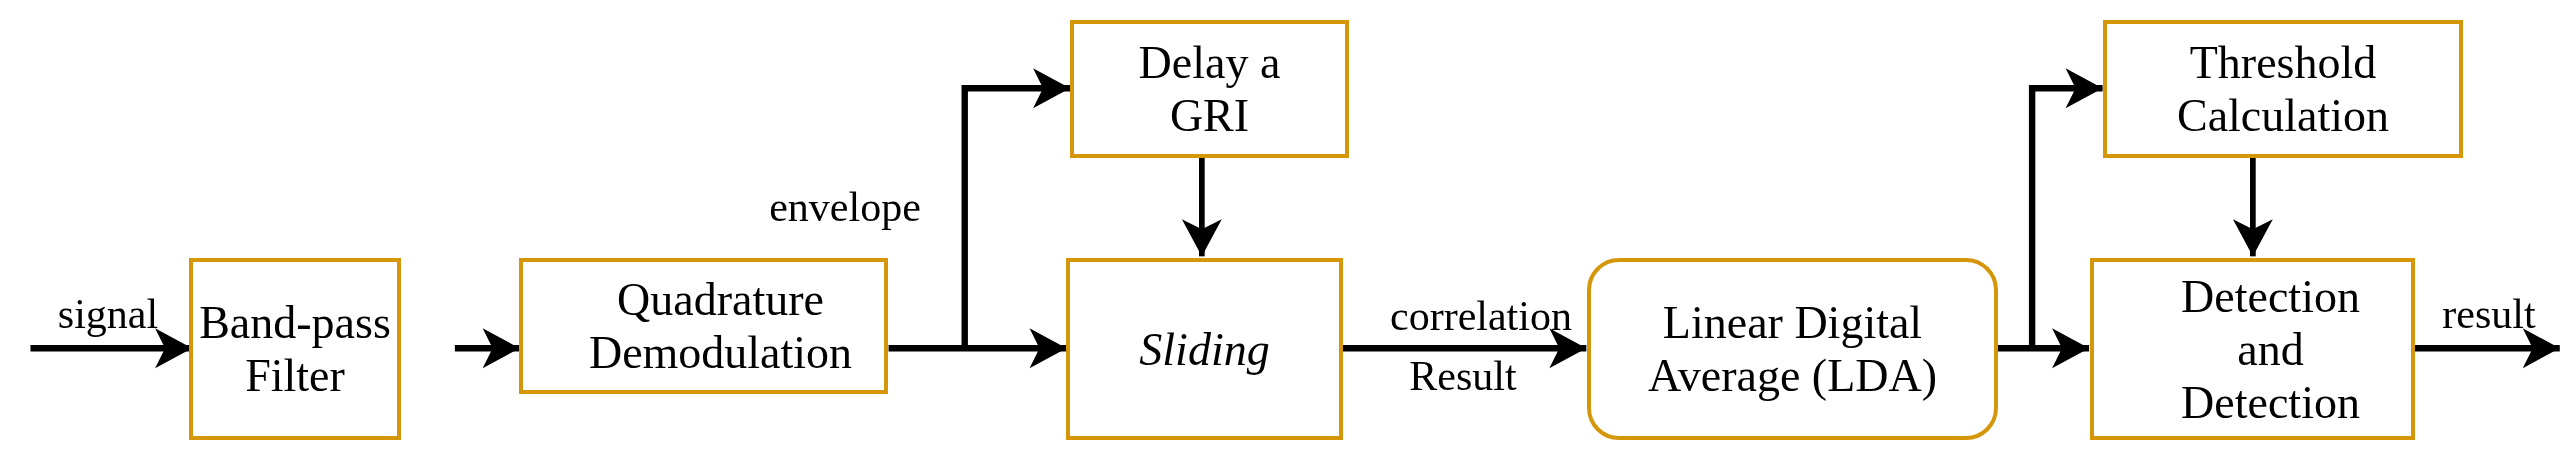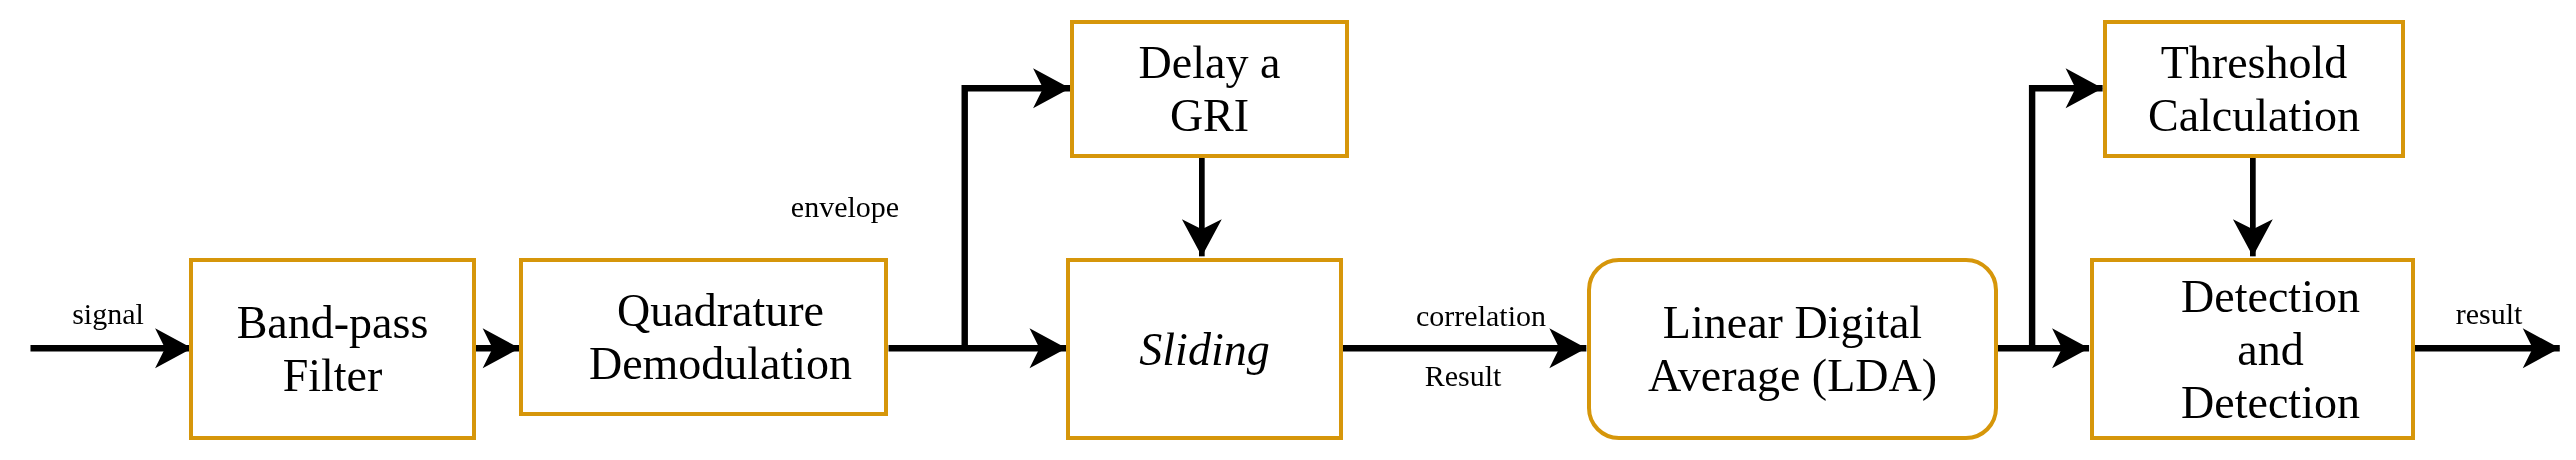--- a/index.html
+++ b/index.html
@@ -28,21 +28,21 @@
     align-items: center;
     justify-content: center;
     font-size: 46px;
     line-height: 53px;
     color: #000000;
     white-space: nowrap;
   }
   .elabel {
     position: absolute;
     transform: translate(-50%, -50%);
-    font-size: 30px;
+    font-size: 42px;
     line-height: 1;
     color: #000000;
     white-space: nowrap;
   }
 </style>
 </head>
 <body>
 
 <div class="canvas">
 
@@ -58,45 +58,45 @@
     <path d="M1246,489 H1496" stroke="#000" stroke-width="9" fill="none" marker-end="url(#ah)"></path>
     <path d="M1353,493 V124 H1501" stroke="#000" stroke-width="9" fill="none" stroke-linejoin="miter" marker-end="url(#ah)"></path>
     <path d="M1686,221 V360" stroke="#000" stroke-width="8" fill="none" marker-end="url(#ah)"></path>
     <path d="M1883,489 H2226" stroke="#000" stroke-width="9" fill="none" marker-end="url(#ah)"></path>
     <path d="M2802,489 H2932" stroke="#000" stroke-width="9" fill="none" marker-end="url(#ah)"></path>
     <path d="M2852,493 V124 H2951" stroke="#000" stroke-width="9" fill="none" stroke-linejoin="miter" marker-end="url(#ah)"></path>
     <path d="M3162,221 V360" stroke="#000" stroke-width="8" fill="none" marker-end="url(#ah)"></path>
     <path d="M3388,489 H3593" stroke="#000" stroke-width="9" fill="none" marker-end="url(#ah)"></path>
   </svg>
 
-  <div class="block" style="left:189px; top:258px; width:287px; height:182px;">
+  <div class="block" style="left:189px; top:258px; width:212px; height:182px;">
     <span>Band-pass</span>
     <span>Filter</span>
   </div>
 
-  <div class="block" style="left:519px; top:258px; width:369px; height:158px;padding-left:34px;">
+  <div class="block" style="left:519px; top:258px; width:369px; height:136px;padding-left:34px;">
     <span>Quadrature</span>
     <span>Demodulation</span>
   </div>
 
   <div class="block" style="left:1070px; top:20px; width:279px; height:138px;">
     <span>Delay a</span>
     <span>GRI</span>
   </div>
 
   <div class="block" style="left:1066px; top:258px; width:277px; height:182px;font-style:italic;">
     <span>Sliding</span>
   </div>
 
   <div class="block" style="left:1587px; top:258px; width:411px; height:182px;border-radius:32px;">
     <span>Linear Digital</span>
     <span>Average (LDA)</span>
   </div>
 
-  <div class="block" style="left:2103px; top:20px; width:302px; height:138px;">
+  <div class="block" style="left:2103px; top:20px; width:360px; height:138px;">
     <span>Threshold</span>
     <span>Calculation</span>
   </div>
 
   <div class="block" style="left:2090px; top:258px; width:325px; height:182px;padding-left:36px;">
     <span>Detection</span>
     <span>and</span>
     <span>Detection</span>
   </div>
 

